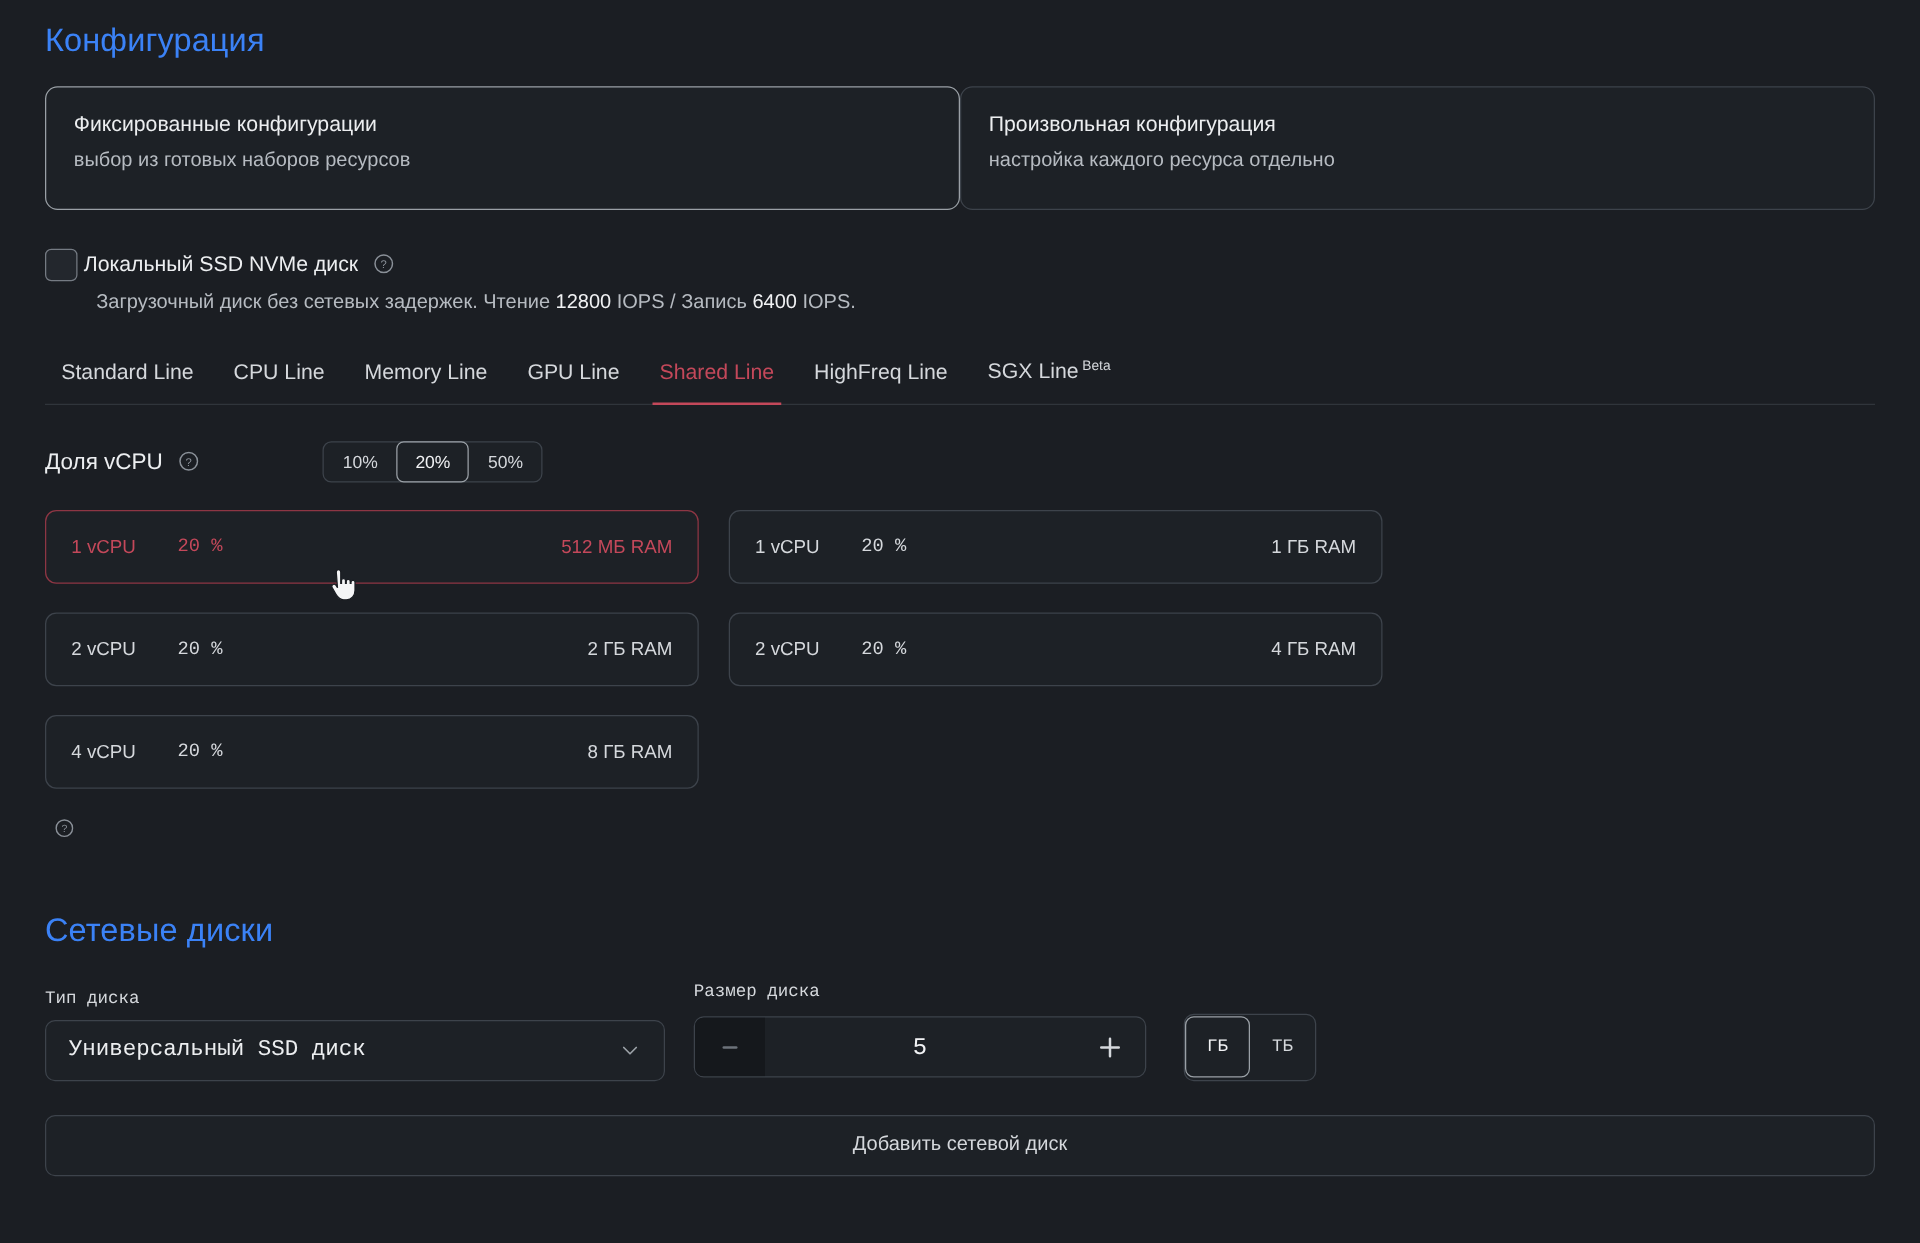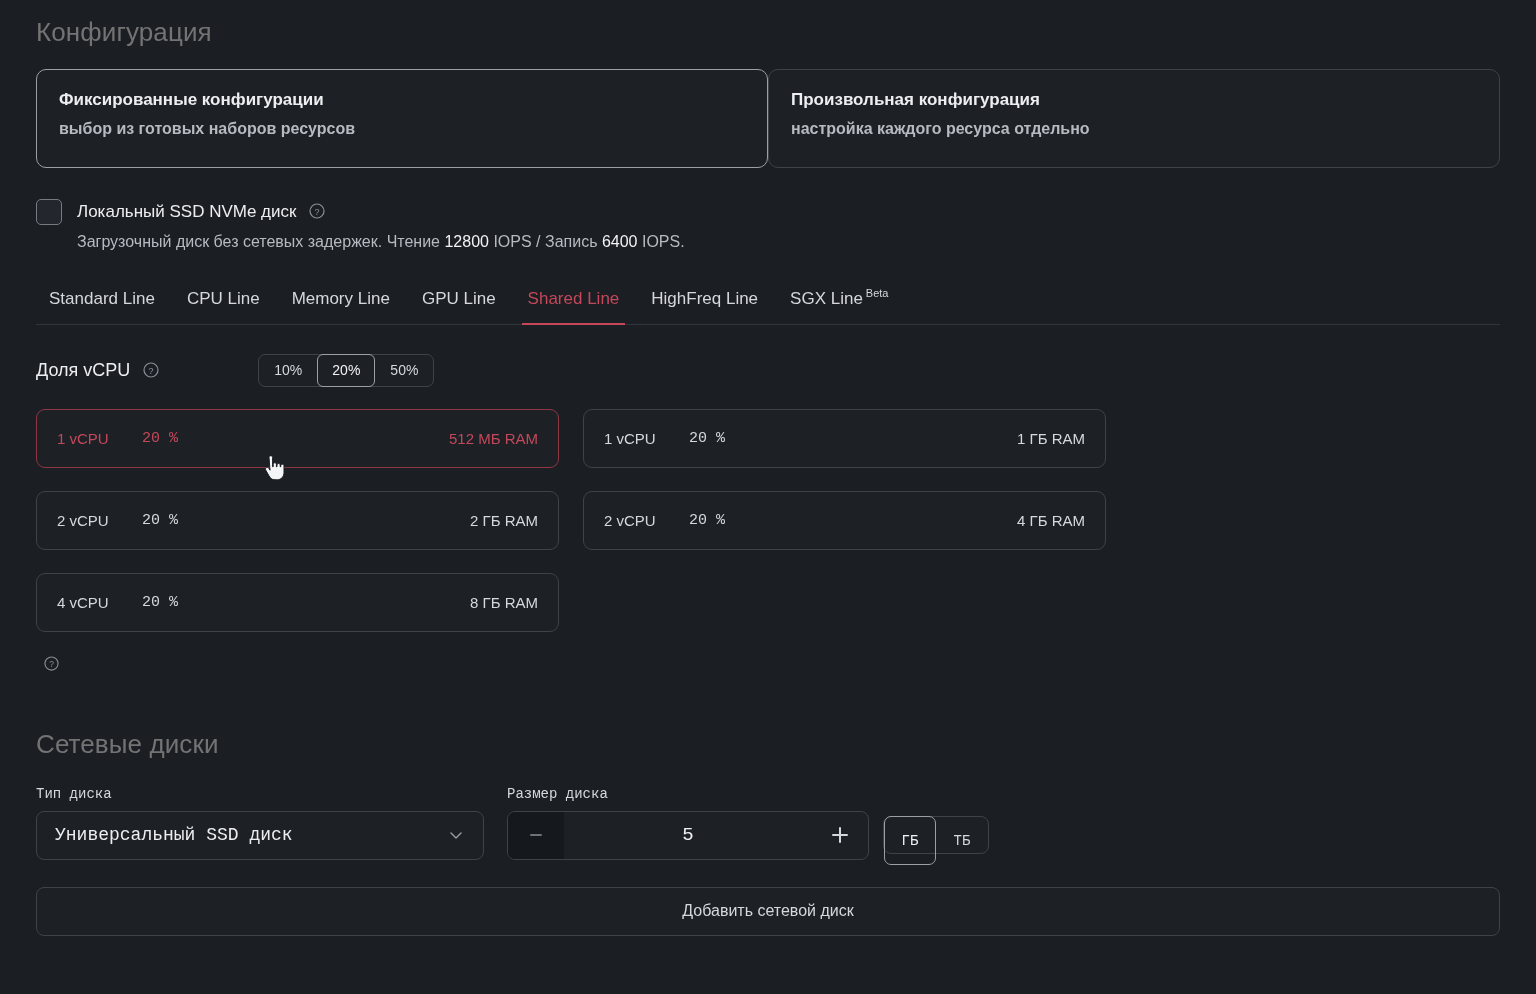--- a/index.html
+++ b/index.html
@@ -27,31 +27,30 @@
   .page{
     width:1536px;height:994px;
     padding:0 36px;
     position:relative;
   }
 
   
   .section-title{
     font-size:26px;
     font-weight:400;
-    color:#737373;
+    color:#3b82f6;
     letter-spacing:.1px;
   }
   #config-heading{padding-top:17px;}
   #disks-heading{padding-top:0;}
 
   
   .mode-row{
     display:flex;
     margin-top:21px;
-    font-weight:bold;
   }
   .mode-card{
     flex:1 1 0;
     min-height:99px;
     border-radius:10px;
     border:1px solid var(--border);
     background:var(--card);
     padding:20px 22px 0 22px;
     cursor:pointer;
   }
@@ -65,21 +64,21 @@
   }
   .mode-card .m-sub{
     font-size:16px;
     color:var(--text-dim);
     margin-top:9px;
     line-height:1.2;
   }
 
   
   .ssd-block{margin-top:31px;}
-  .ssd-line{display:flex;align-items:center;gap:15px;}
+  .ssd-line{display:flex;align-items:center;gap:5px;}
   .checkbox{
     width:26px;height:26px;
     border:1px solid #757b83;
     border-radius:5px;
     background:#23272d;
     flex:0 0 auto;
     cursor:pointer;
   }
   .ssd-label{
     font-size:17px;
@@ -216,21 +215,21 @@
     gap:23px;
     font-family:Liberation Mono, monospace;
   }
   .field{display:flex;flex-direction:column;}
   .field-label{
     font-size:14px;
     color:#d5d8dc;
     margin-bottom:9px;
   }
   .select{
-    width:448px;height:49px;
+    width:496px;height:49px;
     border:1px solid var(--border);
     border-radius:8px;
     background:var(--card);
     display:flex;align-items:center;
     padding:0 18px;
     font-size:18px;
     color:#eceef0;
     cursor:pointer;
   }
   .select .chevron{margin-left:auto;display:flex;}
@@ -255,25 +254,26 @@
     color:#6c727a;
   }
   .step-val{
     flex:1 1 auto;
     text-align:center;
     font-size:19px;
     color:#f1f2f4;
   }
   .unit-toggle{
     display:flex;
-    margin-left:14px;
+    margin-left:30px;
     border:1px solid var(--border);
     border-radius:8px;
     background:var(--card);
-    height:38px;
+    height:54px;
+    align-items:center;
   }
   .unit{
     width:52px;
     display:flex;align-items:center;justify-content:center;
     font-size:14px;
     color:#d5d8dc;
     cursor:pointer;
     border:1px solid transparent;
     border-radius:7px;
     margin:-1px 0;

